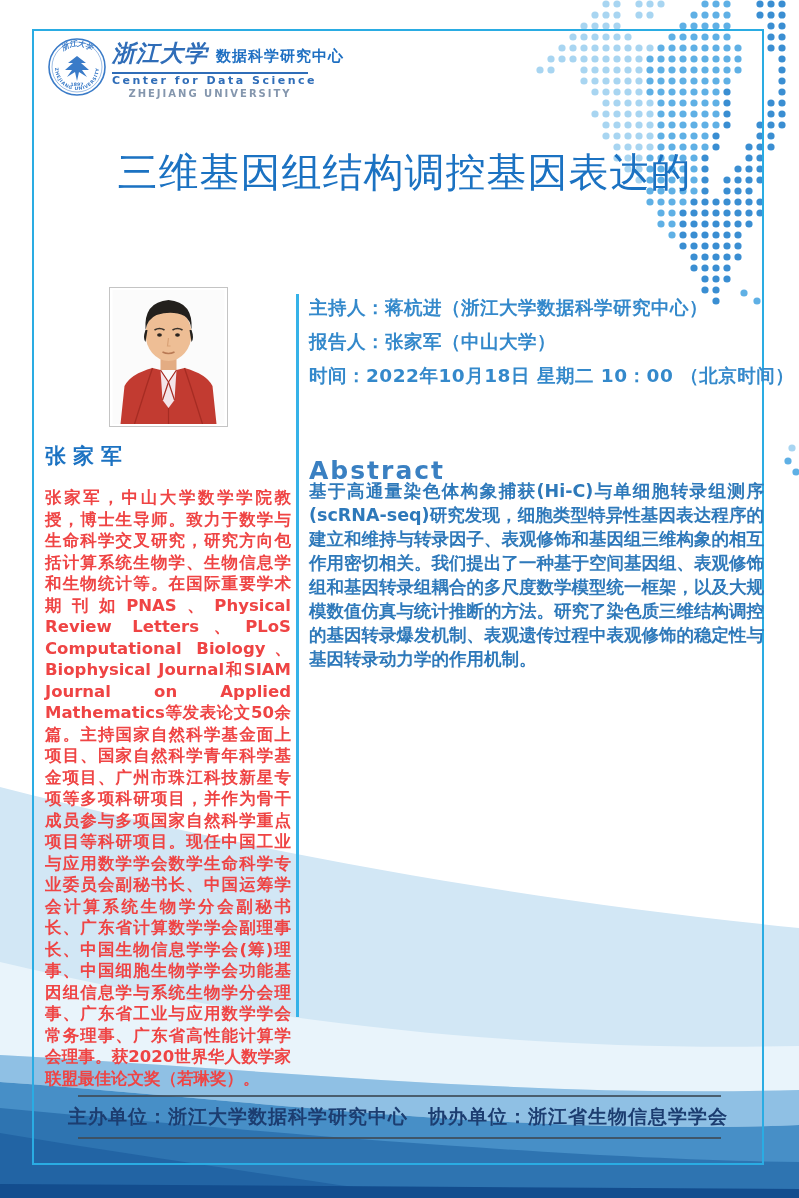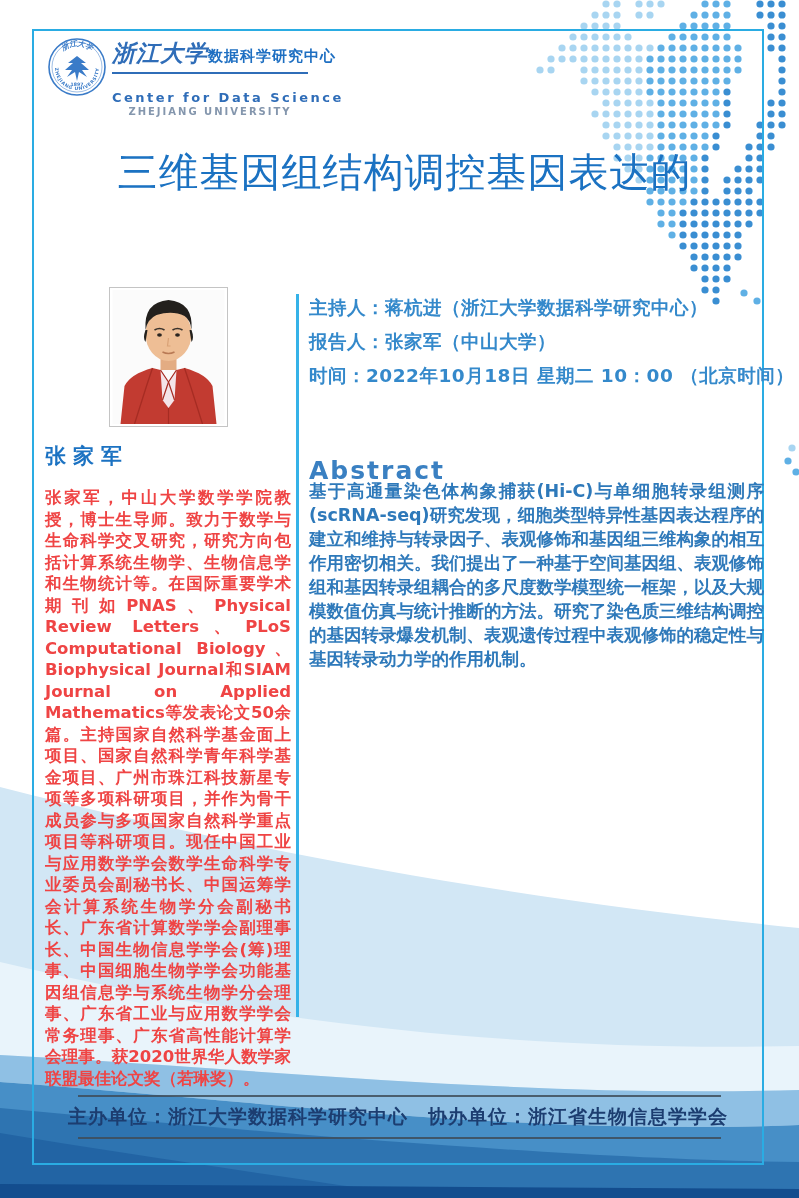--- a/index.html
+++ b/index.html
@@ -12,23 +12,23 @@
   .map{position:absolute;left:0;top:0;width:799px;height:1198px;z-index:2;pointer-events:none;}
   .frame{
     position:absolute;left:32px;top:29px;width:732px;height:1136px;
     border:2px solid #2aace3;z-index:3;pointer-events:none;box-sizing:border-box;
   }
   
   .logo-seal{position:absolute;left:46px;top:36px;width:62px;height:62px;z-index:5;}
   .brand{position:absolute;left:112px;top:38px;z-index:5;width:300px;}
   .brand-top{display:flex;align-items:baseline;white-space:nowrap;}
   .calligraphy{font-size:23px;font-weight:bold;font-style:italic;color:#2f6db8;letter-spacing:1px;}
-  .center-cn{font-size:15px;font-weight:bold;color:#1e6fc2;margin-left:0;letter-spacing:1px;}
+  .center-cn{font-size:15px;font-weight:bold;color:#1e6fc2;margin-left:8px;letter-spacing:1px;}
   .brand-rule{width:196px;height:2px;background:#2f6db8;margin-top:3px;}
-  .center-en{width:196px;text-align:center;font-size:13px;font-weight:bold;color:#2f6db8;letter-spacing:2.5px;margin-top:16px;white-space:nowrap;}
+  .center-en{width:196px;text-align:center;font-size:11px;font-weight:bold;color:#2f6db8;letter-spacing:2.5px;margin-top:0;white-space:nowrap;}
   .univ-en{width:196px;text-align:center;font-size:10px;font-weight:bold;color:#8496ad;letter-spacing:2px;margin-top:1px;white-space:nowrap;}
   
   .title{position:absolute;left:5px;top:143px;width:799px;text-align:center;z-index:4;
     color:#1b72c2;font-weight:normal;font-size:40px;line-height:59px;letter-spacing:1px;}
   
   .photo{position:absolute;left:109px;top:287px;width:119px;height:140px;z-index:4;
     background:#ffffff;border:1px solid #c4c4c4;box-sizing:border-box;padding:2px;}
   .photo svg{display:block;width:100%;height:100%;}
   .speaker-name{position:absolute;left:45px;top:442px;width:246px;text-align:left;z-index:4;
     font-size:21px;font-weight:bold;color:#1b72c2;letter-spacing:7px;}

